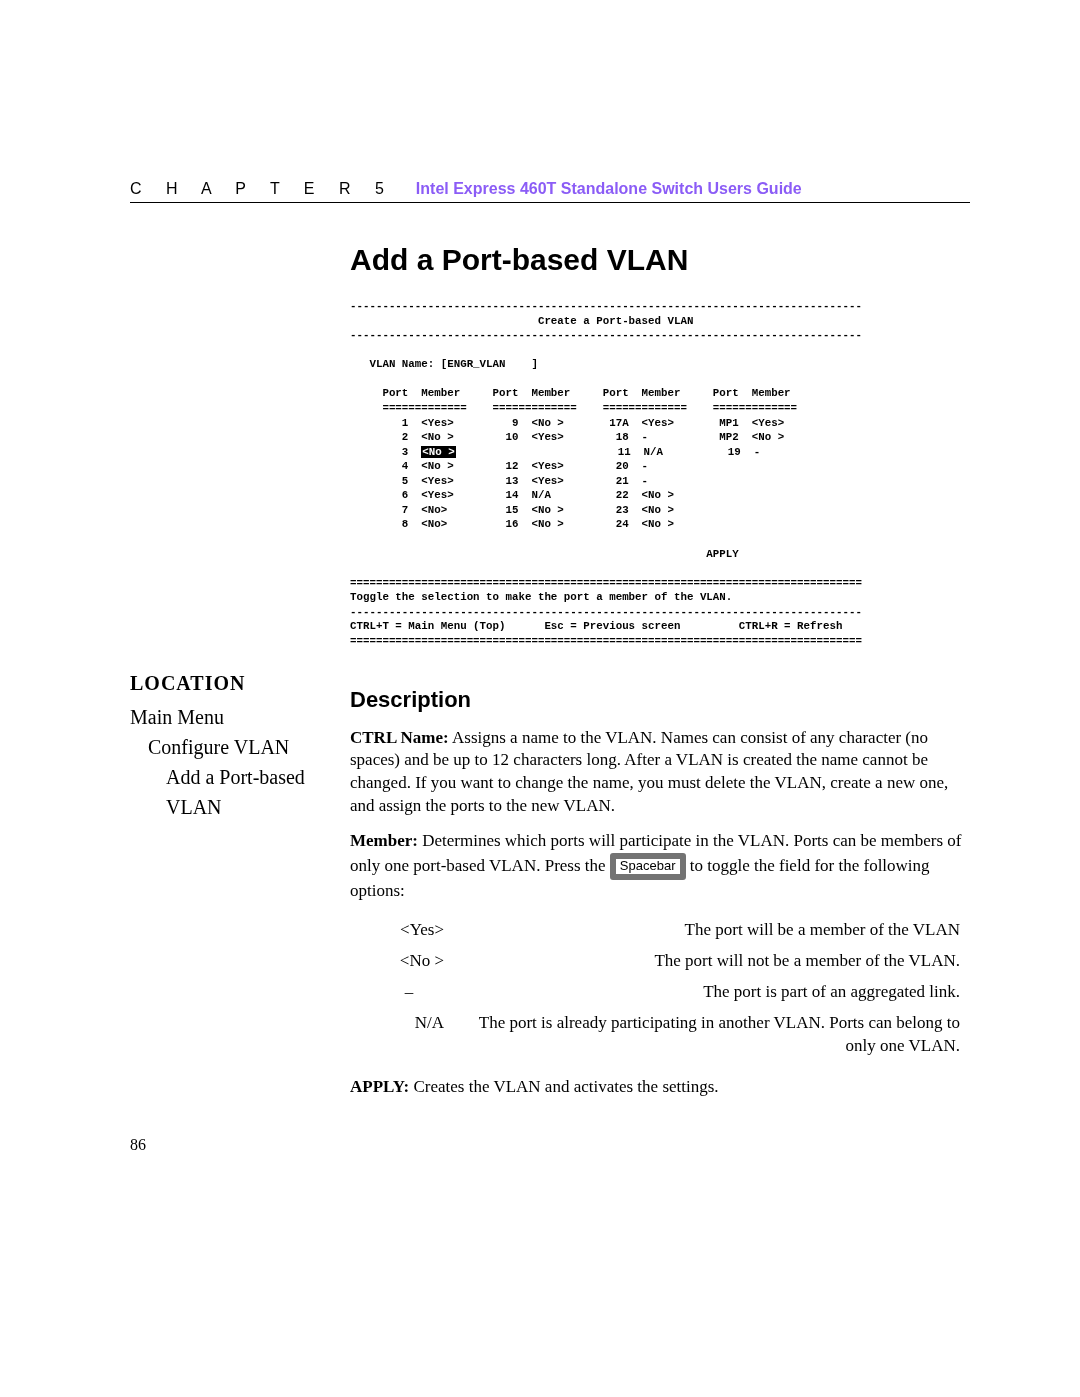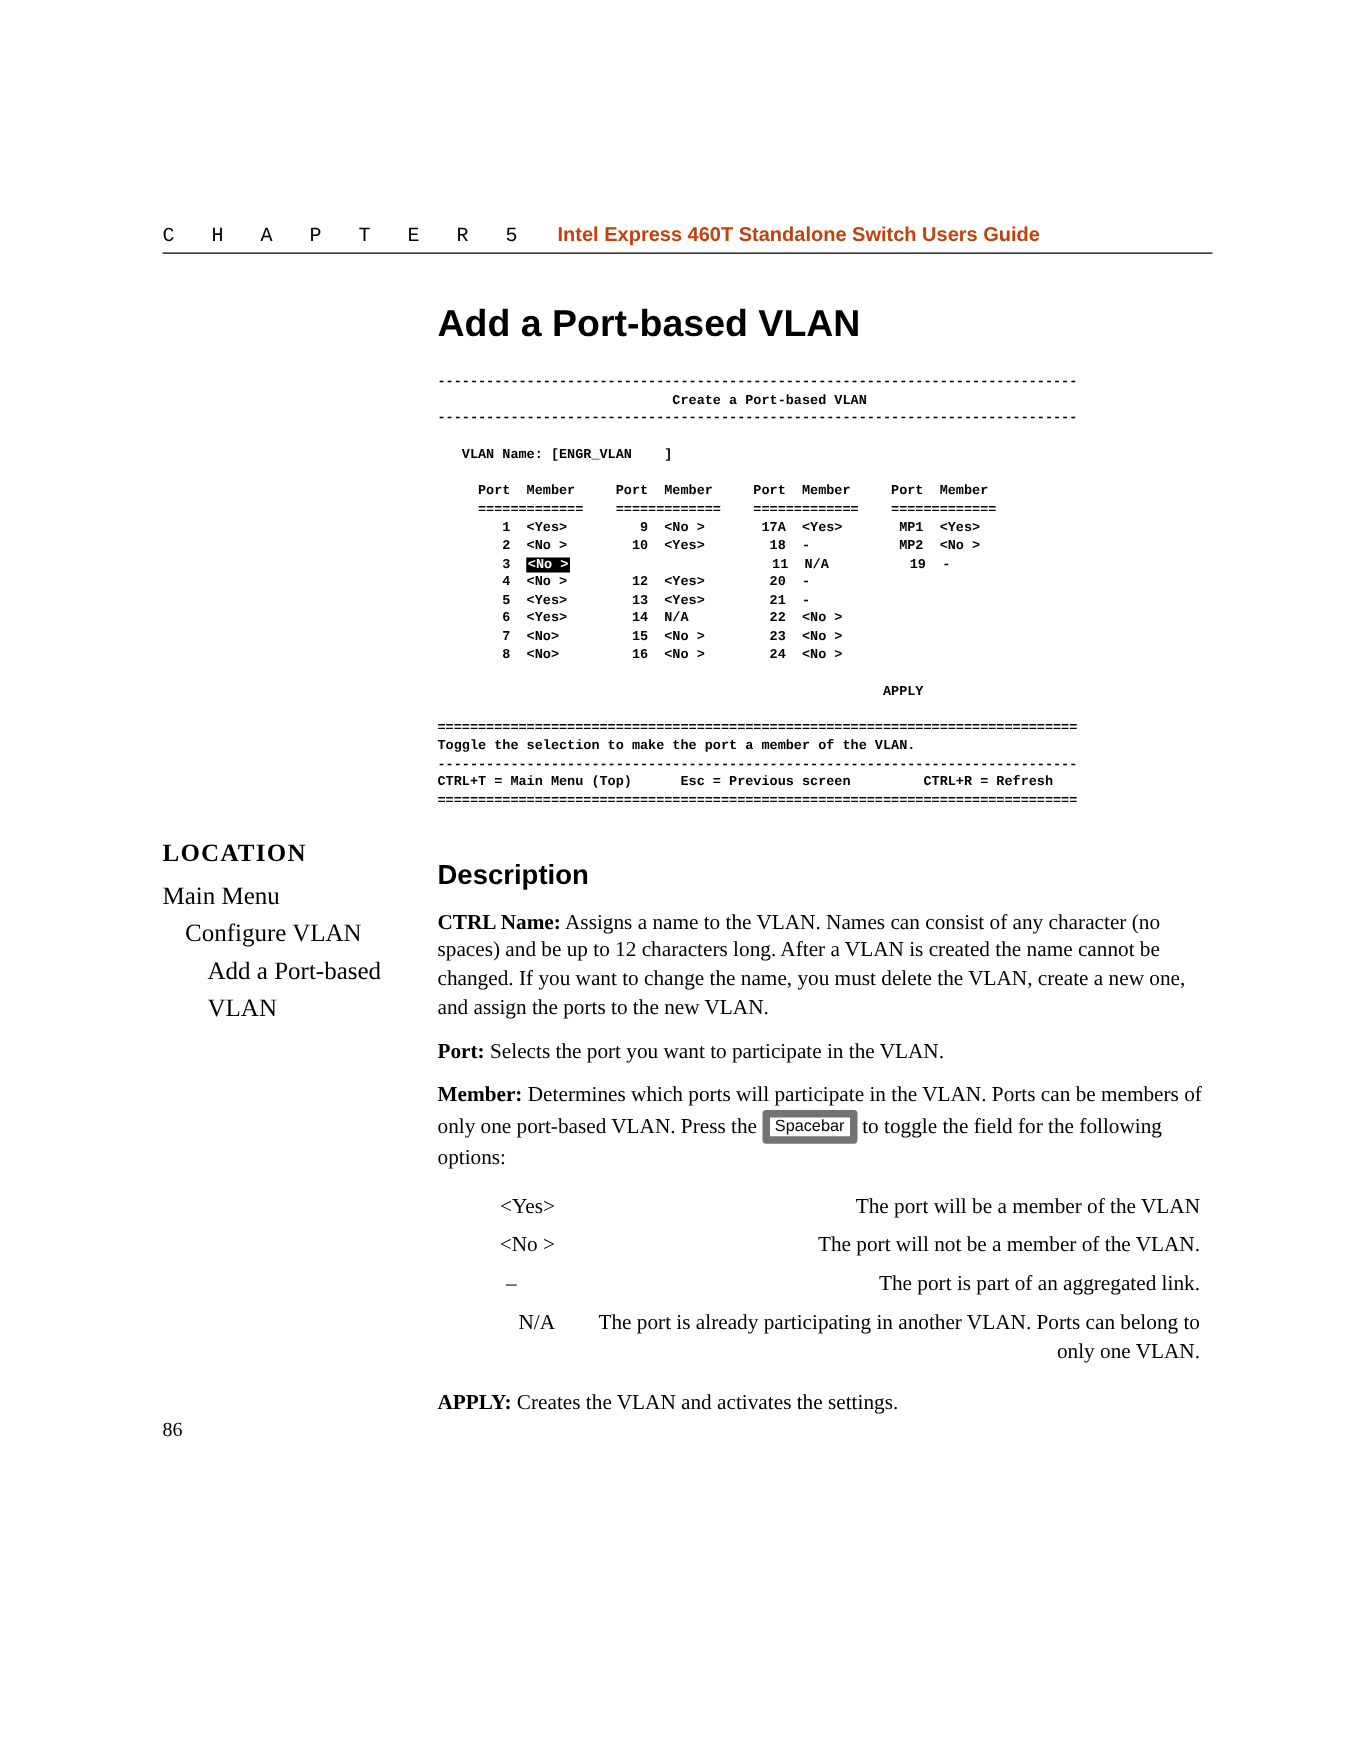--- a/index.html
+++ b/index.html
@@ -15,28 +15,28 @@
   .page {
     padding: 180px 110px 0 130px;
   }
   .chapter-line {
     border-bottom: 1px solid #000;
     padding-bottom: 4px;
     margin-bottom: 40px;
     font-size: 16px;
   }
   .chapter-label {
-    font-family: Liberation Mono, monospace;
+    font-family: Liberation Sans, sans-serif;
     letter-spacing: 10px;
     margin-right: 18px;
   }
   .guide-title {
     font-family: Arial, Helvetica, sans-serif;
     font-weight: bold;
-    color: #c2410c;
+    color: #8b5cf6;
     font-size: 16px;
   }
   .main-area {
     display: flex;
     flex-direction: row;
     align-items: flex-start;
   }
   .left-col {
     width: 220px;
     flex: 0 0 220px;
@@ -159,23 +159,20 @@
 CTRL+T = Main Menu (Top)      Esc = Previous screen         CTRL+R = Refresh
 ===============================================================================</div>
 
       <h2 class="desc-head">Description</h2>
 
       <div class="body-text">
         <p>
           <b>CTRL Name:</b><span> Assigns a name to the VLAN. Names can consist of any character (no spaces) and be up to 12 characters long. After a VLAN is created the name cannot be changed. If you want to change the name, you must delete the VLAN, create a new one, and assign the ports to the new VLAN.</span>
         </p>
         <p>
-          <b>Port:</b><span> Selects the port you want to participate in the VLAN.</span>
-        </p>
-        <p>
           <b>Member:</b><span> Determines which ports will participate in the VLAN.  Ports can be members of only one port-based VLAN. Press the </span><span class="keybox">Spacebar</span><span> to toggle the field for the following options:</span>
         </p>
 
         <table class="opt-table">
           <tbody>
               <tr>
             <td class="k">&lt;Yes&gt;</td>
             <td>The port will be a member of the VLAN</td>
           </tr>
           <tr>

